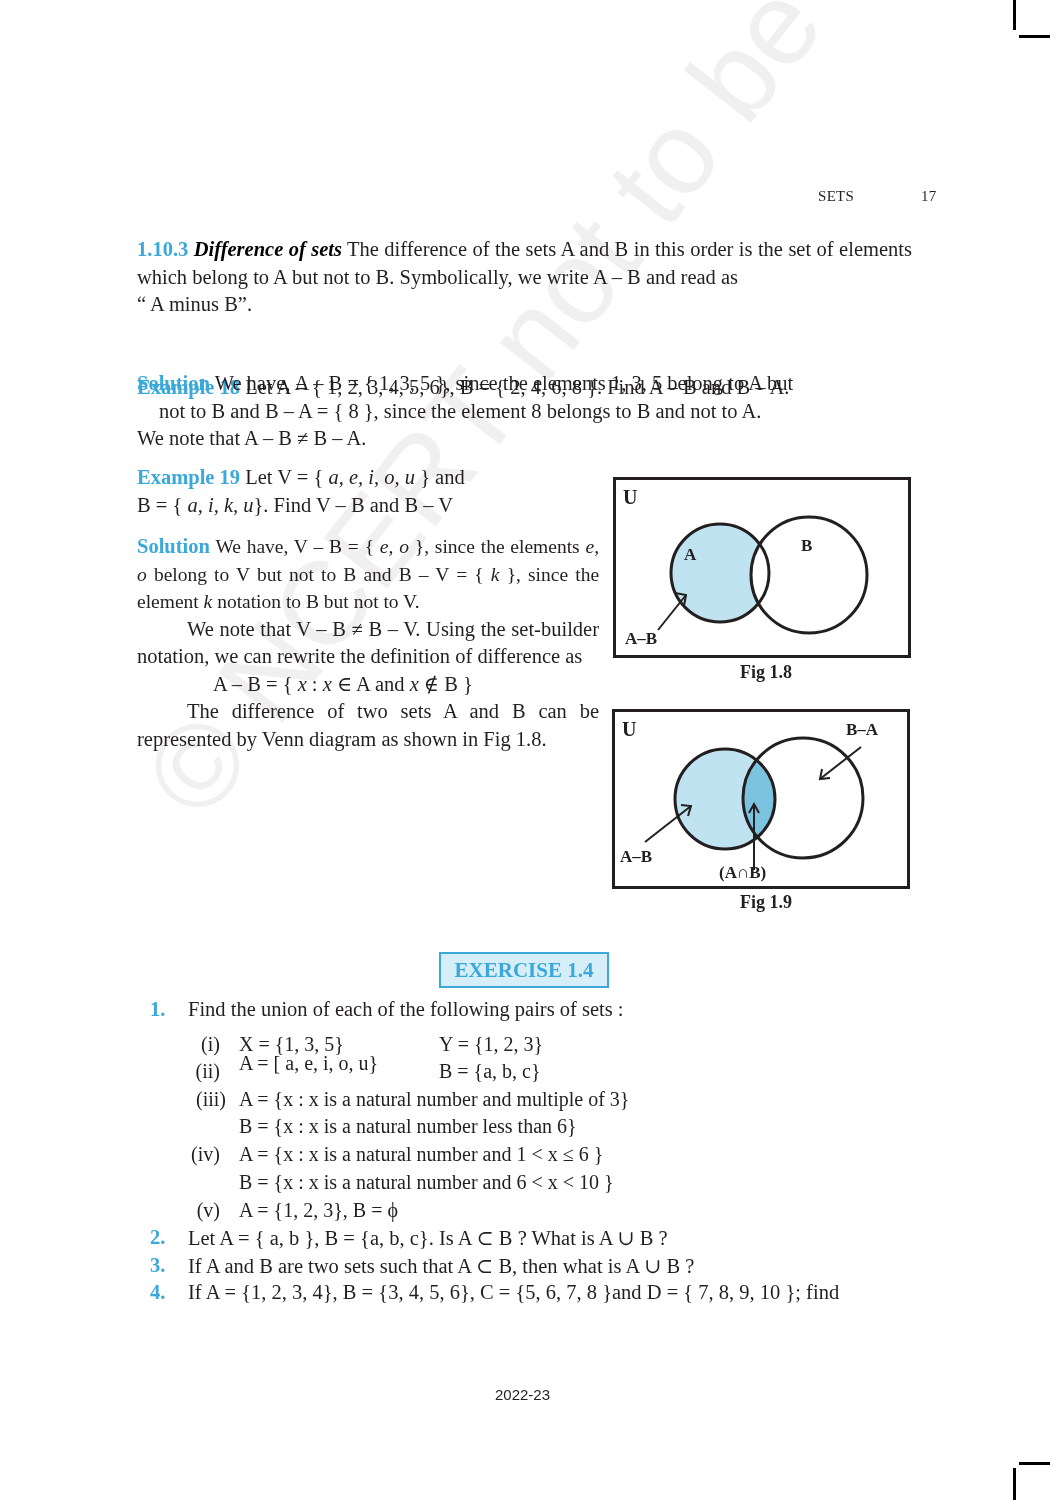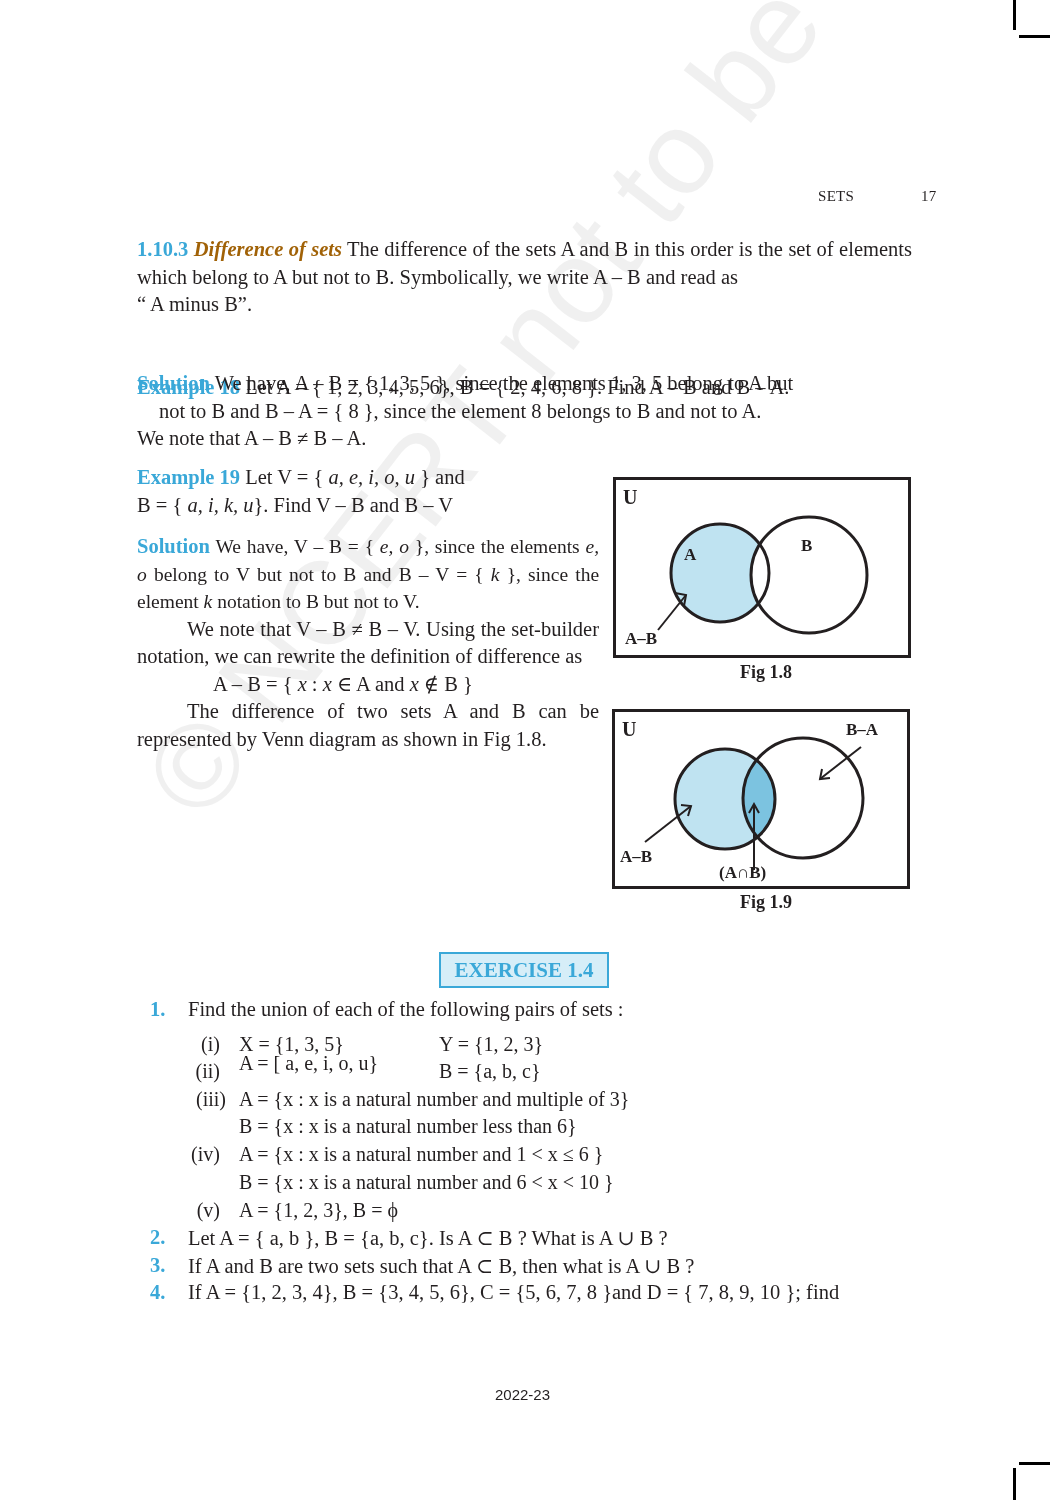--- a/index.html
+++ b/index.html
@@ -3,21 +3,21 @@
 <meta charset="utf-8">
 <style>
   html, body { margin: 0; padding: 0; }
   body {
     width: 1050px; height: 1500px; position: relative; overflow: hidden;
     background: #ffffff; color: #231f20;
     font-family: "Liberation Serif", "DejaVu Serif", serif;
   }
   .abs { position: absolute; }
   .accent { color: #3aa8d8; font-weight: bold; }
-  .accent-i { color: #a16207; font-weight: bold; font-style: italic; }
+  .accent-i { color: #000000; font-weight: bold; font-style: italic; }
   .crop-v { position: absolute; width: 3px; background: #000; }
   .crop-h { position: absolute; height: 3px; background: #000; }
 
   .running-head { font-size: 15px; letter-spacing: 0.3px; }
   .line { position: absolute; left: 137px; font-size: 20.5px; white-space: nowrap; line-height: 28px; }
   .justify { position: absolute; left: 137px; width: 775px; font-size: 20.5px; line-height: 27.5px; text-align: justify; text-align-last: left; }
   .col { position: absolute; left: 137px; width: 462px; font-size: 20.5px; line-height: 27.5px; text-align: justify; }
   .col p { margin: 0; }
   i, .it { font-style: italic; }
 

